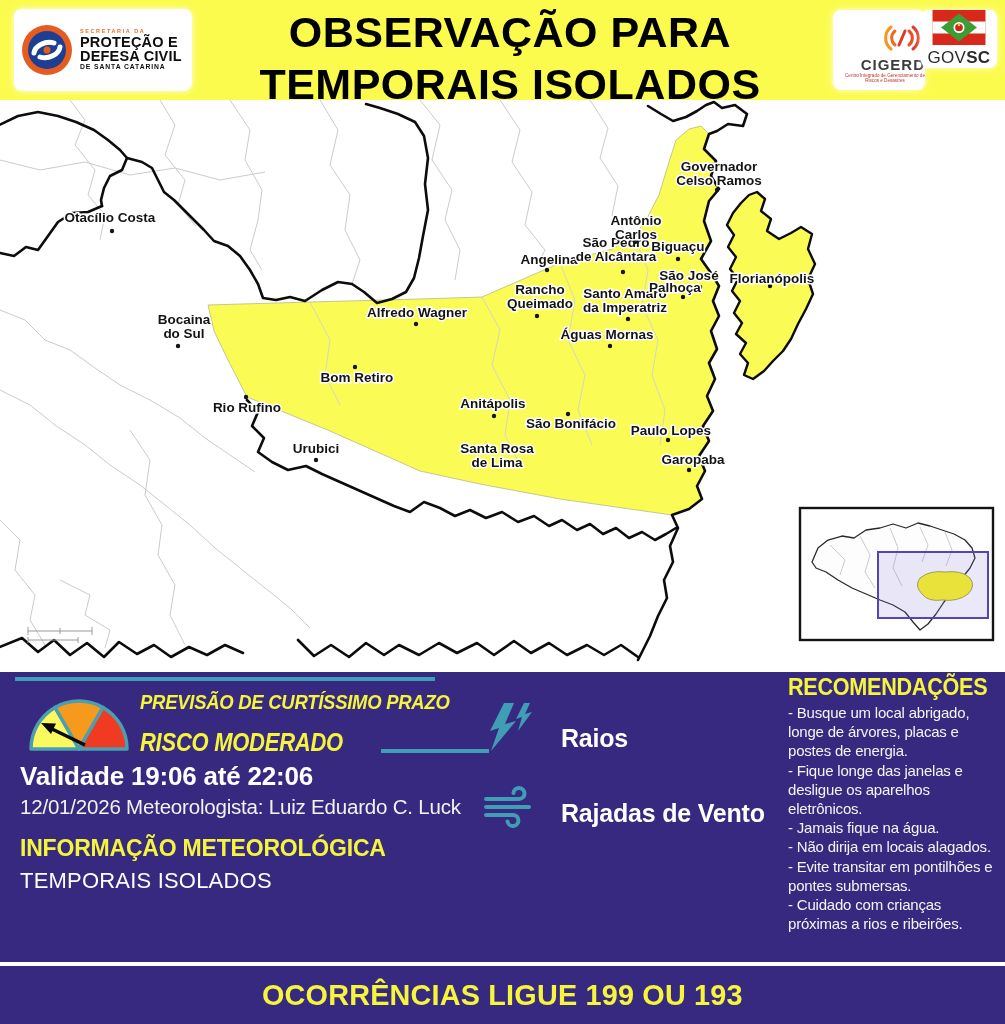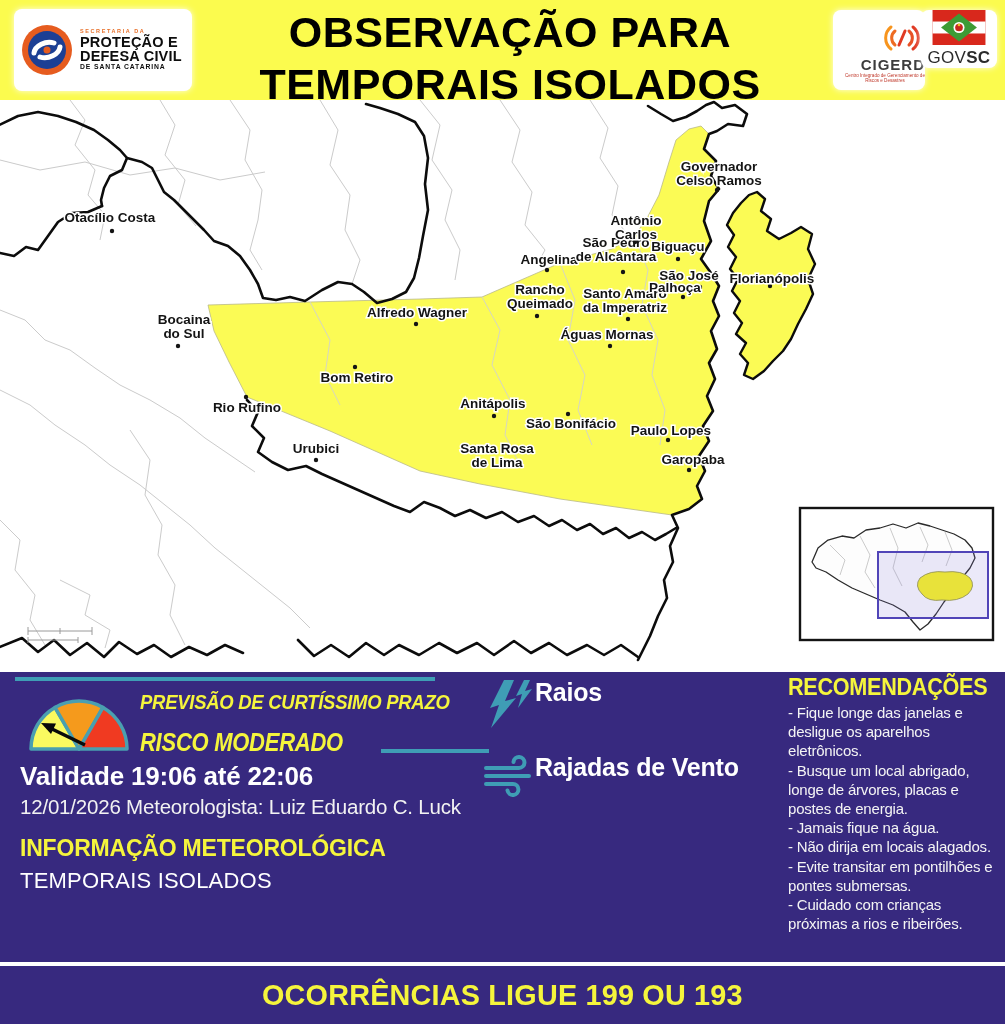--- a/index.html
+++ b/index.html
@@ -55,21 +55,21 @@
   .gauge-texts{padding-top:4px;}
   .forecast-type{color:var(--text-yellow);font-size:21px;font-weight:700;font-style:italic;letter-spacing:-.3px;transform:scaleX(.88);transform-origin:left;white-space:nowrap;}
   .risk-row{margin-top:14px;display:flex;align-items:flex-end;gap:10px;}
   .risk-level{color:var(--text-yellow);font-size:25px;font-weight:700;font-style:italic;letter-spacing:-.3px;transform:scaleX(.88);transform-origin:left;white-space:nowrap;}
   .teal-underline{display:inline-block;width:108px;height:4px;background:var(--teal);margin-bottom:4px;}
   .validity{position:absolute;left:20px;top:89px;font-size:26px;font-weight:700;color:#fff;letter-spacing:-.2px;}
   .issued{position:absolute;left:20px;top:123px;font-size:20.5px;font-weight:400;color:#f2f2f2;letter-spacing:-.2px;}
   .info-title{position:absolute;left:20px;top:163px;font-size:23px;font-weight:700;color:var(--text-yellow);letter-spacing:-.2px;}
   .info-sub{position:absolute;left:20px;top:196px;font-size:22px;font-weight:500;color:#fff;letter-spacing:.2px;}
   .hazards{position:absolute;left:483px;top:6px;width:290px;}
-  .hazard-row{display:flex;align-items:flex-start;height:75px;}
+  .hazard-row{display:flex;align-items:flex-end;gap:26px;height:75px;}
   .hazard-row .hz-icon{width:52px;display:flex;justify-content:center;}
   .hazard-label{font-size:25px;font-weight:700;color:#fff;letter-spacing:-.2px;}
   .recs{position:absolute;left:788px;top:2px;width:212px;}
   .recs-title{color:var(--text-yellow);font-size:23px;font-weight:800;letter-spacing:-.3px;transform:scaleX(.94);transform-origin:left;margin-bottom:2px;}
   .recs ul{list-style:none;}
   .recs li{color:#f4f4f4;font-size:15px;line-height:1.28;font-weight:500;letter-spacing:-.2px;}
 
   
   .footer{position:absolute;left:0;top:962px;width:1005px;height:62px;background:var(--panel-bg);border-top:4px solid #fff;display:flex;align-items:center;justify-content:center;}
   .footer-text{color:var(--text-yellow);font-size:30px;font-weight:800;letter-spacing:.2px;transform:scaleX(.96);}
@@ -277,22 +277,22 @@
             <path d="M3,31 H30 A5.5,5.5 0 1 1 24.5,37.5" fill="none" stroke="#3F9DB5" stroke-width="4" stroke-linecap="round"></path>
           </svg>
         </span>
         <span class="hazard-label">Rajadas de Vento</span>
       </div>
     </div>
 
     <div class="recs">
       <div class="recs-title">RECOMENDAÇÕES</div>
       <ul id="rec-list">
+          <li>- Busque um local abrigado, longe de árvores, placas e postes de energia.</li>
           <li>- Fique longe das janelas e desligue os aparelhos eletrônicos.</li>
-          <li>- Busque um local abrigado, longe de árvores, placas e postes de energia.</li>
           <li>- Jamais fique na água.</li>
           <li>- Não dirija em locais alagados.</li>
           <li>- Evite transitar em pontilhões e pontes submersas.</li>
           <li>- Cuidado com crianças próximas a rios e ribeirões.</li>
         </ul>
     </div>
   </div>
 
   <div class="footer">
     <div class="footer-text">OCORRÊNCIAS LIGUE 199 OU 193</div>

